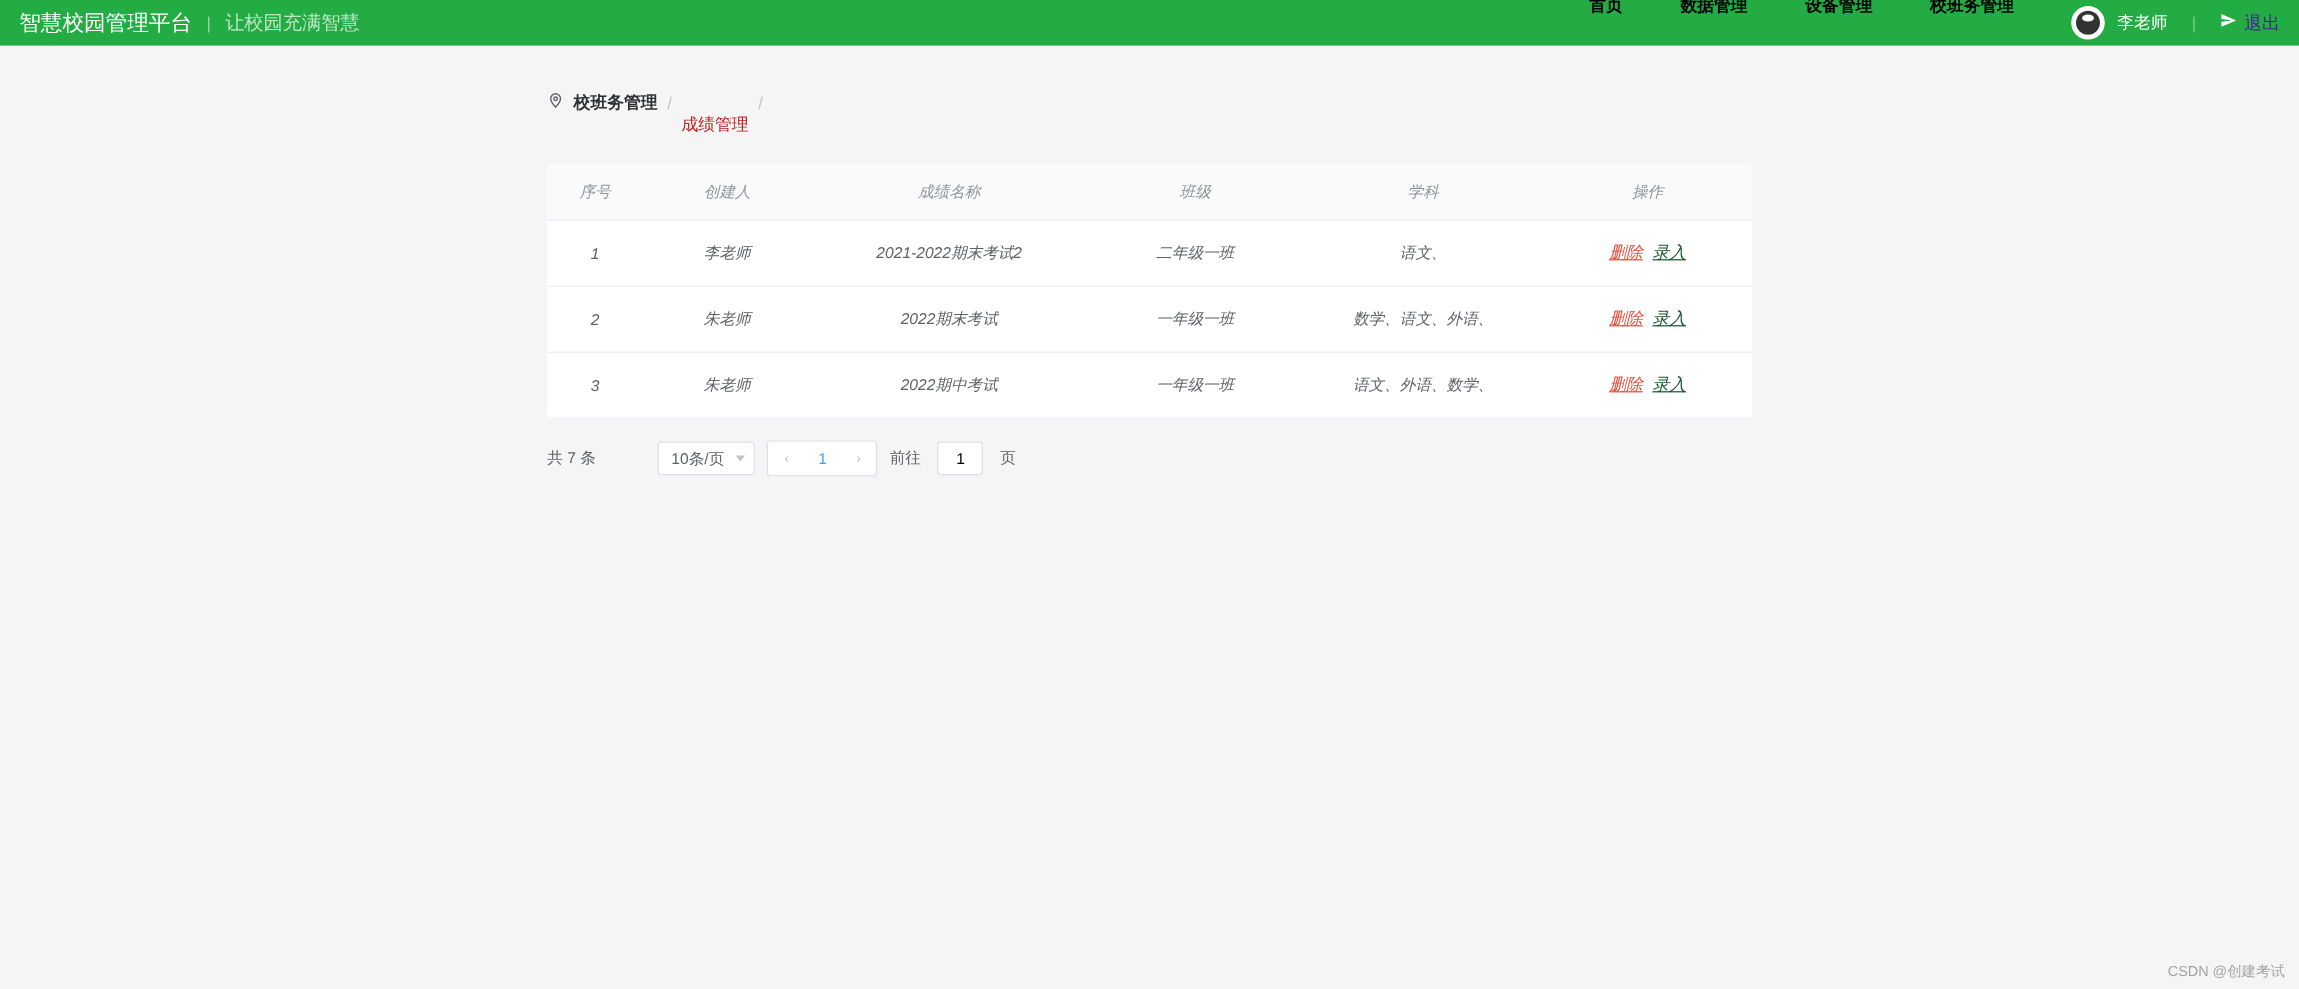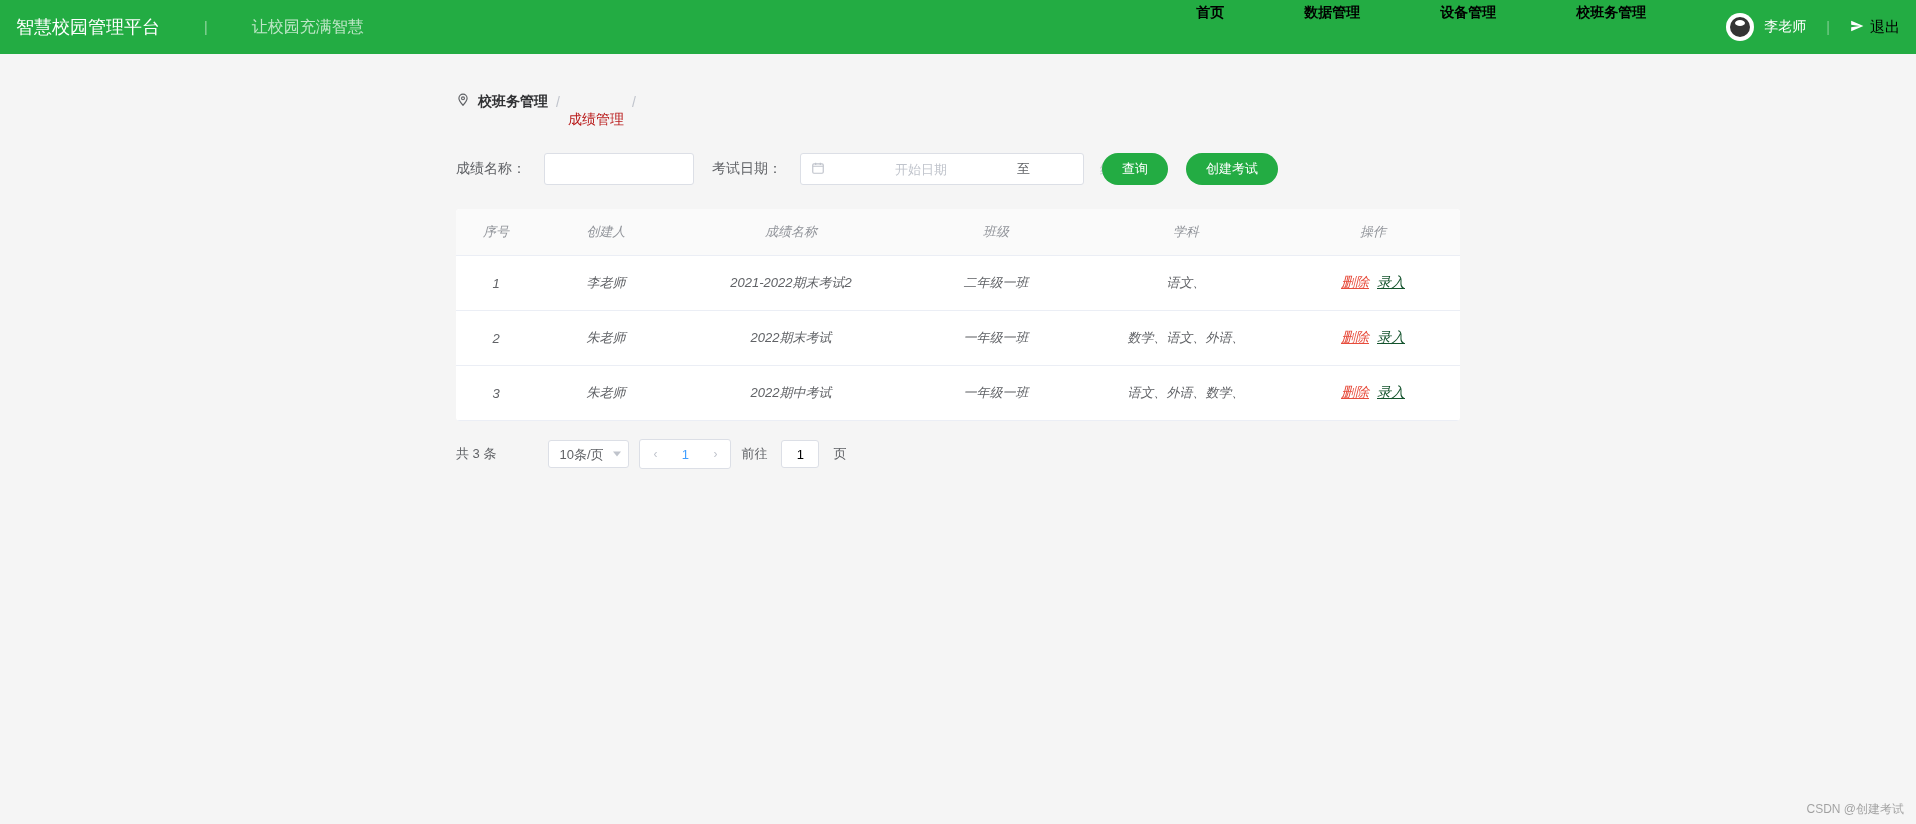--- a/index.html
+++ b/index.html
@@ -1,30 +1,30 @@
 <!DOCTYPE html>
 <html><head>
   <meta charset="utf-8">
   <style>
     * { margin: 0; padding: 0; box-sizing: border-box; }
     body { font-family: "Helvetica Neue", Helvetica, "PingFang SC", "Microsoft YaHei", Arial, sans-serif; font-size: 14px; color: #606266; background: #f5f5f5; }
     
-    .header { height: 54px; background: #23ac43; color: #fff; display: flex; align-items: center; padding: 0 16px; gap: 32px; }
+    .header { height: 38px; background: #23ac43; color: #fff; display: flex; align-items: center; padding: 0 16px; }
     .brand { font-size: 18px; font-weight: 500; color: #fff; }
     .brand-divider { margin: 0 12px; color: rgba(255,255,255,0.5); }
     .slogan { font-size: 16px; color: rgba(255,255,255,0.7); }
     .header-spacer { flex: 1; }
     .nav-item { color: #000000; font-size: 14px; padding: 0 24px; cursor: pointer; height: 46px; display: flex; align-items: flex-start; font-weight: bold; }
     .user-area { display: flex; align-items: center; gap: 10px; margin-left: 24px; }
     .avatar { width: 28px; height: 28px; border-radius: 50%; background: #fff; display: flex; align-items: center; justify-content: center; overflow: hidden; }
     .avatar-inner { width: 20px; height: 20px; border-radius: 50%; background: #333; position: relative; }
     .avatar-inner::after { content: ""; position: absolute; top: 3px; left: 5px; width: 10px; height: 6px; border-radius: 50%; background: #fff; }
     .username { color: #fff; font-size: 14px; }
     .logout-divider { color: rgba(255,255,255,0.4); margin: 0 10px; }
-    .logout { color: #000000; font-size: 15px; cursor: pointer; display: flex; align-items: center; gap: 6px; }
+    .logout { color: #4c1d95; font-size: 15px; cursor: pointer; display: flex; align-items: center; gap: 6px; }
     .paper-plane-icon svg { width: 14px; height: 14px; fill: #fff; }
     
     .content { max-width: 1004px; margin: 0 auto; padding-top: 20px; }
     
     .breadcrumb { display: flex; align-items: center; gap: 8px; font-size: 14px; color: #303133; margin-bottom: 24px; }
     .breadcrumb .loc-icon svg { width: 14px; height: 14px; stroke: #606266; fill: none; }
     .breadcrumb-sep { color: #c0c4cc; }
     .breadcrumb-item { color: #303133; font-weight: 600; }
     .breadcrumb-item.last { color: #b91c1c; font-weight: normal; margin-top: 37px; }
     
@@ -101,38 +101,20 @@
           <path d="M12 21s-7-7.5-7-12a7 7 0 0114 0c0 4.5-7 12-7 12z"></path>
           <circle cx="12" cy="9" r="2.5"></circle>
         </svg>
     </span>
     <span class="breadcrumb-item">校班务管理</span>
     <span class="breadcrumb-sep">/</span>
     <span class="breadcrumb-item last">成绩管理</span>
     <span class="breadcrumb-sep">/</span>
   </div>
 
-  <div class="search-bar">
-    <span class="form-label">成绩名称：</span>
-    <input class="text-input" type="text" style="">
-    <span class="form-label">考试日期：</span>
-    <div class="date-range">
-      <span class="date-icon">
-        <svg viewBox="0 0 24 24" stroke-width="2">
-            <rect x="3" y="5" width="18" height="16" rx="2"></rect>
-            <path d="M3 9h18M8 3v4M16 3v4"></path>
-          </svg>
-      </span>
-      <input placeholder="开始日期" style="">
-      <span class="date-sep">至</span>
-      <input placeholder="结束日期" style="">
-    </div>
-    <button class="btn">查询</button>
-    <button class="btn">创建考试</button>
-  </div>
 
   <div class="table-card">
     <table class="table">
       <thead>
         <tr>
           <th style="width:80px">序号</th>
           <th style="width:140px">创建人</th>
           <th style="width:230px">成绩名称</th>
           <th style="width:180px">班级</th>
           <th style="width:200px">学科</th>
@@ -162,21 +144,21 @@
             <td>2022期中考试</td>
             <td>一年级一班</td>
             <td>语文、外语、数学、</td>
             <td><span class="action-link action-delete">删除</span><span class="action-link action-input">录入</span></td>
           </tr>
         </tbody>
     </table>
   </div>
 
   <div class="pagination">
-    <span>共 3 条</span>
+    <span>共 7 条</span>
     <span class="select-wrap">
       <select class="page-select">
         <option>10条/页</option>
       </select>
     </span>
     <div class="pager-group">
       <div class="page-btn">
         <span>‹</span>
       </div>
       <div class="page-num">1</div>

